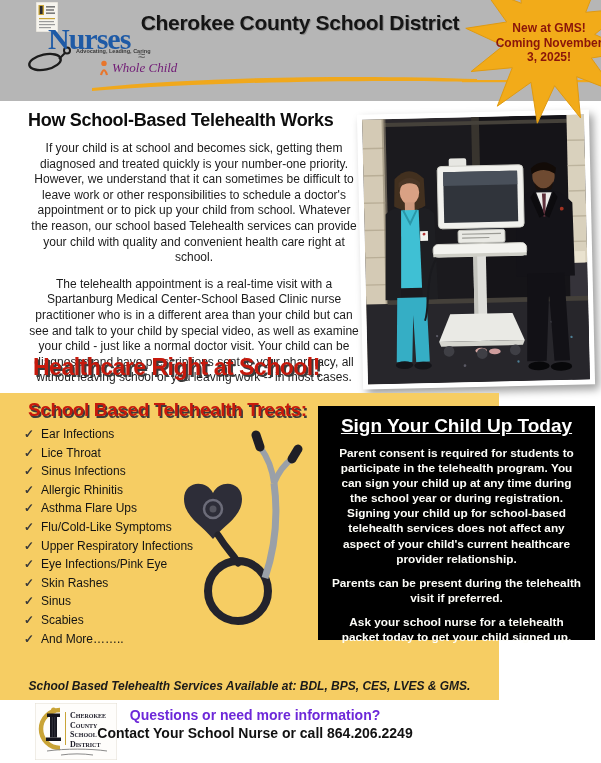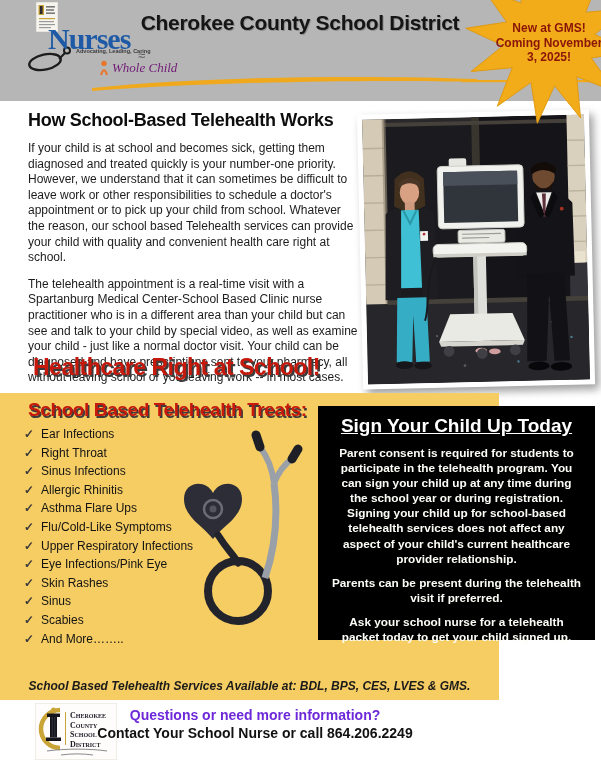--- a/index.html
+++ b/index.html
@@ -22,21 +22,21 @@
   .title-program { margin-top:2px; font-size:26px; font-weight:bold; color:#c6190c; letter-spacing:-0.8px; text-shadow:2px 2px 0 #5a5a5a; }
   .swoosh { position:absolute; left:92px; top:74px; z-index:2; }
 
   .burst-wrap { position:absolute; left:449px; top:-60px; width:200px; height:200px; z-index:4; }
   .burst-text { position:absolute; left:487px; top:21px; width:124px; text-align:center; z-index:5;
                 font-size:12px; font-weight:bold; color:#8a150a; line-height:1.22; }
 
   
   .copy { position:absolute; left:28px; top:110px; width:332px; z-index:1; }
   .copy h2 { font-size:18px; font-weight:bold; color:#0d0d0d; letter-spacing:-0.3px; margin-bottom:10px; }
-  .copy p { font-size:12px; line-height:1.3; color:#1c1c1c; margin-bottom:11px; }
+  .copy p { font-size:12px; line-height:1.3; color:#1c1c1c; margin-bottom:11px;text-align:center; }
 
   .photo { position:absolute; left:360px; top:112px; width:232px; height:275px; background:#fff; padding:5px;
            transform:rotate(-1.3deg); box-shadow:4px 5px 9px rgba(0,0,0,.38); z-index:1; }
   .photo svg { display:block; width:100%; height:100%; }
 
   .healthcare-banner { position:absolute; left:33px; top:354px; font-size:23px; font-weight:bold; color:#c6190c;
                        letter-spacing:-0.5px; text-shadow:2px 2px 0 #3c3c3c; z-index:1; }
 
   
   .yellow { position:absolute; left:0; top:393px; width:499px; height:307px; background:#f6cd63; z-index:1; }
@@ -217,21 +217,21 @@
   <div class="yellow">
     <div class="treats-title">School Based Telehealth Treats:</div>
 
     <ul class="treats-list">
         <li>
         <span class="chk"></span>
         <span>Ear Infections</span>
       </li>
         <li>
         <span class="chk"></span>
-        <span>Right Throat</span>
+        <span>Lice Throat</span>
       </li>
         <li>
         <span class="chk"></span>
         <span>Sinus Infections</span>
       </li>
         <li>
         <span class="chk"></span>
         <span>Allergic Rhinitis</span>
       </li>
         <li>

